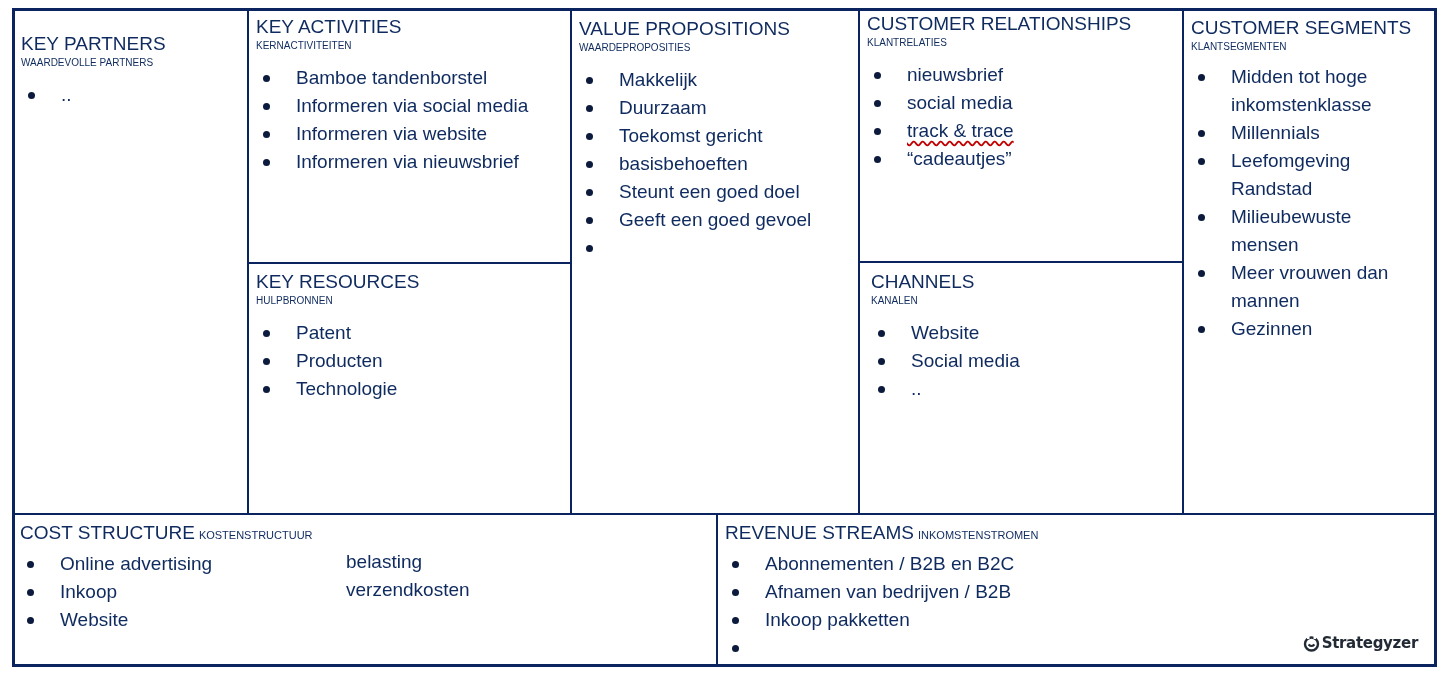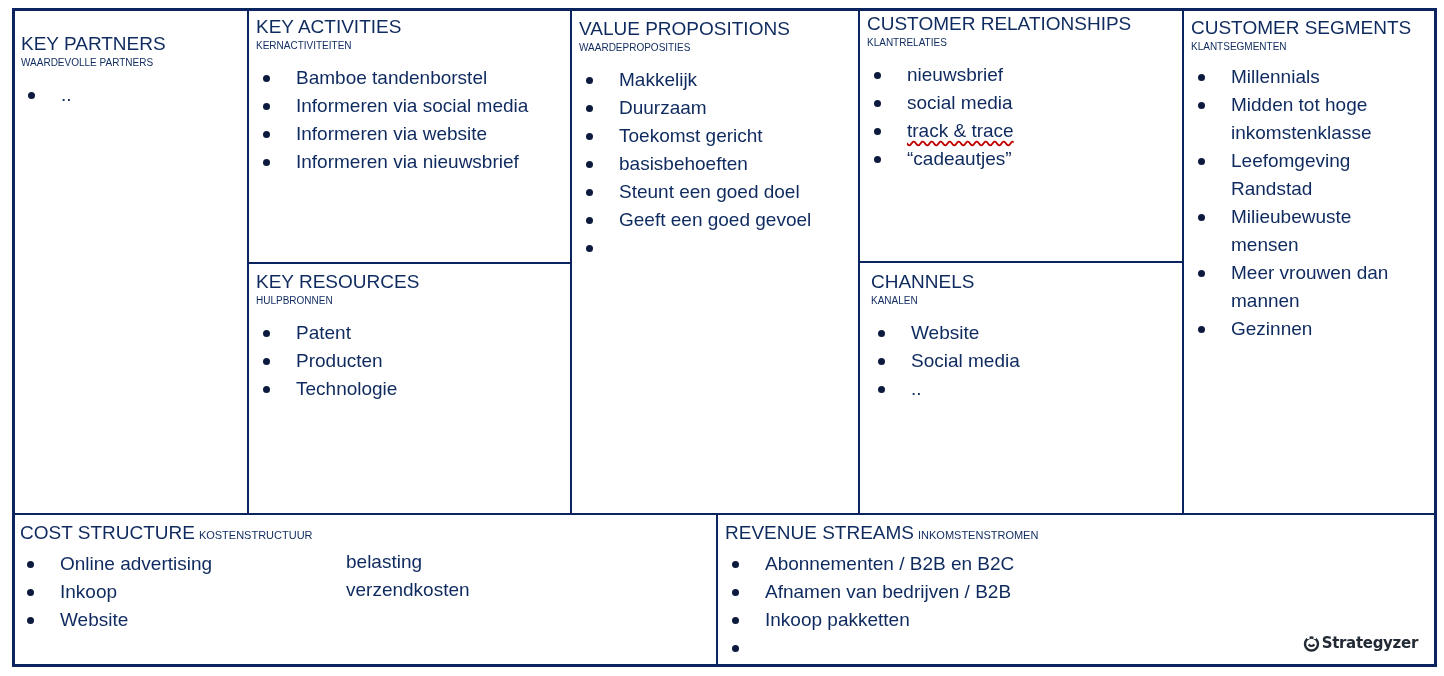--- a/index.html
+++ b/index.html
@@ -99,22 +99,22 @@
       <li>Website</li>
       <li>Social media</li>
       <li>..</li>
     </ul>
   </div>
 
   <div class="block" style="left:1176px; top:6px; width:240px; height:494px;">
     <div class="title">CUSTOMER SEGMENTS</div>
     <div class="subtitle">KLANTSEGMENTEN</div>
     <ul class="items" style="margin-top:8px;">
+      <li><span>Midden tot hoge</span><br><span>inkomstenklasse</span></li>
       <li><span>Millennials</span></li>
-      <li><span>Midden tot hoge</span><br><span>inkomstenklasse</span></li>
       <li><span>Leefomgeving</span><br><span>Randstad</span></li>
       <li><span>Milieubewuste</span><br><span>mensen</span></li>
       <li><span>Meer vrouwen dan</span><br><span>mannen</span></li>
       <li><span>Gezinnen</span></li>
     </ul>
   </div>
 
   <div class="block" style="left:5px; top:511px; width:694px; height:144px;">
     <div class="title">
       <span>COST STRUCTURE</span><span class="inline-sub">KOSTENSTRUCTUUR</span>

